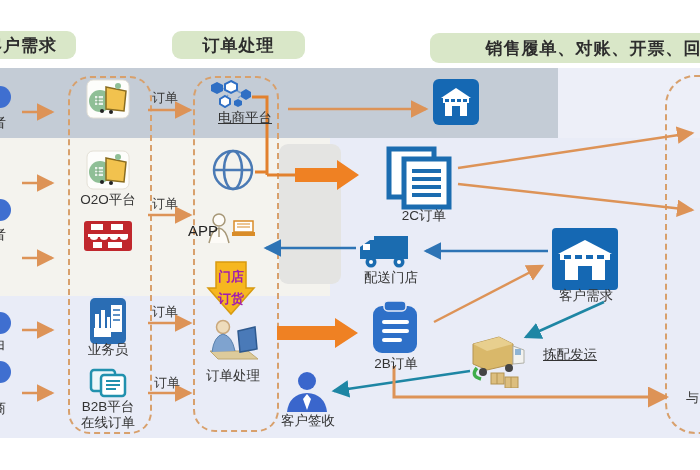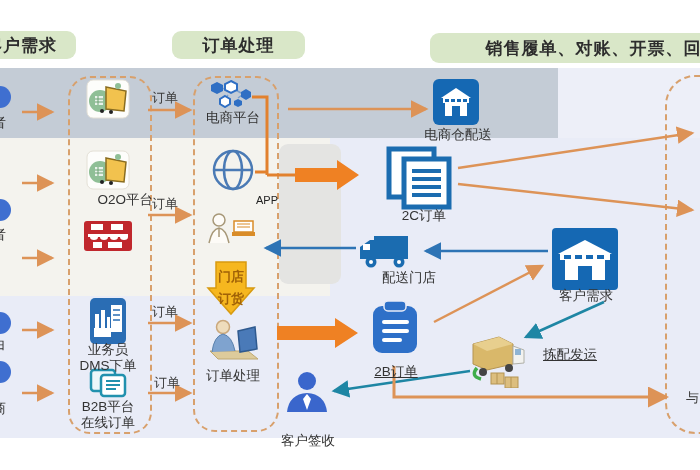--- a/index.html
+++ b/index.html
@@ -13,22 +13,22 @@
   .band-cream{left:0;top:138px;width:330px;height:158px;background:#f4f3ee;z-index:1;}
   .panel-gray{left:279px;top:144px;width:62px;height:140px;background:#e4e4e2;border-radius:9px;z-index:2;}
   
   .hdr{background:#d9e7c8;border-radius:9px;color:#2d2d2d;font-size:17px;font-weight:700;
        display:flex;align-items:center;justify-content:center;z-index:4;letter-spacing:1px;white-space:nowrap;}
   
   .grp{border:2px dashed #d8a06c;border-radius:22px;z-index:3;}
   
   .lbl{font-size:13.5px;color:#333;text-align:center;line-height:1.15;z-index:7;white-space:nowrap;}
   .lbl-sm{font-size:13px;color:#3a3a3a;text-align:center;z-index:7;white-space:nowrap;}
-  .lbl-lat{font-size:11px;color:#222;text-align:right;z-index:7;}
-  .yellow-txt{font-size:13px;font-weight:700;color:#a16207;text-align:center;z-index:7;}
+  .lbl-lat{font-size:15px;color:#222;text-align:left;z-index:7;margin-top:28px;}
+  .yellow-txt{font-size:13px;font-weight:700;color:#a21caf;text-align:center;z-index:7;}
   .partial{font-size:14px;color:#333;z-index:7;}
   .edge-circle{width:22px;height:22px;border-radius:50%;background:#3f6fd0;z-index:6;}
   .icon{z-index:6;}
   svg{display:block;}
   #overlay{position:absolute;left:0;top:0;z-index:5;pointer-events:none;}
 </style>
 </head>
 <body>
 
 <div id="canvas">
@@ -127,21 +127,21 @@
         <rect x="1" y="1" width="42" height="38" rx="6" fill="#fdfdfb" stroke="#e4e0d6"></rect>
         <circle cx="14" cy="22" r="11" fill="#8fbf96"></circle>
         <rect x="9" y="17" width="8" height="9" fill="#fff" opacity="0.8"></rect>
         <path d="M9,20 h8 M9,23 h8 M12,17 v9" stroke="#6aa173" stroke-width="1"></path>
         <polygon points="20,8 40,12 38,32 20,30" fill="#f2c24e" stroke="#8a6d20" stroke-width="1.5"></polygon>
         <circle cx="16" cy="32" r="2" fill="#222"></circle>
         <circle cx="25" cy="33" r="2" fill="#222"></circle>
         <circle cx="32" cy="7" r="3" fill="#8fbf96"></circle>
       </svg>
   </div>
-  <div class="abs lbl" style="left:63px;top:192px;width:90px;text-align:right;">O2O平台</div>
+  <div class="abs lbl" style="left:63px;top:192px;width:90px;">O2O平台</div>
 
   <div class="abs icon" style="left:84px;top:221px;">
     <svg width="48" height="30">
         <rect x="0" y="0" width="48" height="30" rx="3" fill="#c0272d"></rect>
         <rect x="7" y="3" width="12" height="6" fill="#fff"></rect>
         <rect x="27" y="3" width="12" height="6" fill="#fff"></rect>
         <path d="M4,13 h40 v3 h-40 z" fill="#fff"></path>
         <path d="M6,16 a4,3 0 0 0 8,0 M16,16 a4,3 0 0 0 8,0 M26,16 a4,3 0 0 0 8,0 M36,16 a4,3 0 0 0 8,0" fill="#fff"></path>
         <rect x="9" y="21" width="9" height="6" fill="#fff"></rect>
         <rect x="24" y="21" width="14" height="6" fill="#fff"></rect>
@@ -153,21 +153,20 @@
         <rect x="0" y="0" width="36" height="46" rx="5" fill="#2a6db4"></rect>
         <rect x="21" y="7" width="11" height="27" fill="#fff"></rect>
         <path d="M23,12 h7 M23,17 h7 M23,22 h7" stroke="#2a6db4" stroke-width="1.5"></path>
         <rect x="5" y="16" width="4" height="14" fill="#fff"></rect>
         <rect x="11" y="12" width="4" height="18" fill="#fff"></rect>
         <rect x="17" y="19" width="3" height="11" fill="#fff"></rect>
         <rect x="4" y="30" width="17" height="9" fill="#fff"></rect>
       </svg>
   </div>
   <div class="abs lbl" style="left:63px;top:342px;width:90px;">业务员</div>
-  <div class="abs lbl" style="left:63px;top:358px;width:90px;">DMS下单</div>
 
   <div class="abs icon" style="left:88px;top:368px;">
     <svg width="40" height="30">
         <rect x="3" y="2" width="24" height="21" rx="3" fill="#eaf6fa" stroke="#2191ae" stroke-width="2.5"></rect>
         <rect x="13" y="7" width="24" height="21" rx="3" fill="#fff" stroke="#2191ae" stroke-width="2.5"></rect>
         <path d="M18,13 h14 M18,17 h14 M18,21 h10" stroke="#2191ae" stroke-width="2"></path>
       </svg>
   </div>
   <div class="abs lbl" style="left:63px;top:399px;width:90px;text-align:center;">B2B平台</div>
   <div class="abs lbl" style="left:63px;top:415px;width:90px;font-family:Liberation Serif, serif;">在线订单</div>
@@ -180,21 +179,21 @@
   <div class="abs icon" style="left:208px;top:78px;">
     <svg width="50" height="30">
         <path d="M14,11 L22,9 M26,11 L33,15 M20,17 L17,21 M30,20 L34,17" stroke="#7aa0cc" stroke-width="1.5"></path>
         <polygon points="9,4 15,7 15,13 9,16 3,13 3,7" fill="#2f6fc4"></polygon>
         <polygon points="23,3 29,6 29,12 23,15 17,12 17,6" fill="#fff" stroke="#2f6fc4" stroke-width="2"></polygon>
         <polygon points="38,11 43,14 43,19 38,22 33,19 33,14" fill="#2f6fc4"></polygon>
         <polygon points="17,18 22,21 22,26 17,29 12,26 12,21" fill="#fff" stroke="#2f6fc4" stroke-width="2"></polygon>
         <polygon points="30,21 34,23 34,27 30,29 26,27 26,23" fill="#2f6fc4"></polygon>
       </svg>
   </div>
-  <div class="abs lbl" style="left:188px;top:110px;width:90px;">电商平台</div>
+  <div class="abs lbl" style="left:200px;top:110px;width:90px;text-decoration:underline;">电商平台</div>
 
   <div class="abs icon" style="left:211px;top:148px;">
     <svg width="44" height="44">
         <circle cx="22" cy="22" r="19" fill="none" stroke="#4a7ab5" stroke-width="2.5"></circle>
         <ellipse cx="22" cy="22" rx="9" ry="19" fill="none" stroke="#4a7ab5" stroke-width="2.5"></ellipse>
         <line x1="3" y1="22" x2="41" y2="22" stroke="#4a7ab5" stroke-width="2.5"></line>
       </svg>
   </div>
   <div class="abs lbl-lat" style="left:188px;top:194px;width:90px;">APP</div>
 
@@ -228,21 +227,20 @@
         <polygon points="8,19 23,9 38,19" fill="#fff"></polygon>
         <rect x="10" y="19" width="26" height="5" fill="#fff"></rect>
         <rect x="12" y="20" width="4" height="3" fill="#1568b3"></rect>
         <rect x="18" y="20" width="4" height="3" fill="#1568b3"></rect>
         <rect x="24" y="20" width="4" height="3" fill="#1568b3"></rect>
         <rect x="30" y="20" width="4" height="3" fill="#1568b3"></rect>
         <rect x="12" y="24" width="22" height="13" fill="#fff"></rect>
         <rect x="19" y="27" width="8" height="10" fill="#1568b3"></rect>
       </svg>
   </div>
-  <div class="abs lbl" style="left:408px;top:127px;width:100px;">电商仓配送</div>
 
   <div class="abs icon" style="left:386px;top:146px;">
     <svg width="68" height="64">
         <rect x="3" y="3" width="45" height="48" fill="#fff" stroke="#1b6cb0" stroke-width="5"></rect>
         <rect x="18" y="13" width="45" height="48" fill="#fff" stroke="#1b6cb0" stroke-width="5"></rect>
         <rect x="26" y="23" width="29" height="4" fill="#1b6cb0"></rect>
         <rect x="26" y="31" width="29" height="4" fill="#1b6cb0"></rect>
         <rect x="26" y="39" width="29" height="4" fill="#1b6cb0"></rect>
         <rect x="26" y="47" width="29" height="4" fill="#1b6cb0"></rect>
       </svg>
@@ -253,21 +251,21 @@
     <svg width="64" height="38">
         <rect x="16" y="3" width="34" height="23" fill="#1b6cb0"></rect>
         <polygon points="2,14 12,7 16,7 16,26 2,26" fill="#1b6cb0"></polygon>
         <rect x="5" y="11" width="7" height="6" fill="#fff"></rect>
         <circle cx="13" cy="29" r="5.5" fill="#1b6cb0"></circle>
         <circle cx="13" cy="29" r="2" fill="#fff"></circle>
         <circle cx="41" cy="29" r="5.5" fill="#1b6cb0"></circle>
         <circle cx="41" cy="29" r="2" fill="#fff"></circle>
       </svg>
   </div>
-  <div class="abs lbl" style="left:369px;top:270px;width:80px;text-align:center;">配送门店</div>
+  <div class="abs lbl" style="left:351px;top:270px;width:80px;text-align:center;">配送门店</div>
 
   <div class="abs icon" style="left:552px;top:228px;">
     <svg width="66" height="62">
         <rect x="0" y="0" width="66" height="62" rx="4" fill="#1568b3"></rect>
         <polygon points="6,26 33,12 60,26" fill="#fff"></polygon>
         <rect x="8" y="26" width="50" height="6" fill="#fff"></rect>
         <rect x="12" y="27" width="7" height="4" fill="#1568b3"></rect>
         <rect x="23" y="27" width="7" height="4" fill="#1568b3"></rect>
         <rect x="34" y="27" width="7" height="4" fill="#1568b3"></rect>
         <rect x="45" y="27" width="7" height="4" fill="#1568b3"></rect>
@@ -279,21 +277,21 @@
 
   <div class="abs icon" style="left:370px;top:300px;">
     <svg width="50" height="56">
         <rect x="3" y="6" width="44" height="47" rx="9" fill="#2e70c8"></rect>
         <rect x="14" y="1" width="22" height="10" rx="4" fill="#2e70c8" stroke="#e9ecf7" stroke-width="1.5"></rect>
         <rect x="12" y="20" width="27" height="4" rx="2" fill="#fff"></rect>
         <rect x="12" y="29" width="27" height="4" rx="2" fill="#fff"></rect>
         <rect x="12" y="38" width="20" height="4" rx="2" fill="#fff"></rect>
       </svg>
   </div>
-  <div class="abs lbl" style="left:356px;top:364px;width:80px;text-decoration:underline;">2B订单</div>
+  <div class="abs lbl" style="left:356px;top:356px;width:80px;">2B订单</div>
 
   <div class="abs icon" style="left:465px;top:332px;">
     <svg width="64" height="56">
         <polygon points="8,12 34,5 48,12 48,32 22,38 8,32" fill="#d9b86a" stroke="#b49452"></polygon>
         <polygon points="8,12 34,5 48,12 22,19" fill="#e8cf8e"></polygon>
         <polygon points="48,14 59,18 59,31 48,32" fill="#f2f2f0" stroke="#b0b0a8"></polygon>
         <rect x="50" y="17" width="6" height="6" fill="#8fb4d4"></rect>
         <circle cx="18" cy="40" r="4" fill="#444"></circle>
         <circle cx="44" cy="36" r="4" fill="#444"></circle>
         <path d="M12,36 q-7,8 4,11" fill="none" stroke="#3fae4a" stroke-width="3.5"></path>
@@ -304,17 +302,17 @@
   </div>
   <div class="abs lbl" style="left:530px;top:347px;width:80px;text-decoration:underline;">拣配发运</div>
 
   <div class="abs icon" style="left:285px;top:370px;">
     <svg width="44" height="42">
         <circle cx="22" cy="11" r="9" fill="#3a66cc"></circle>
         <path d="M2,42 Q4,24 22,23 Q40,24 42,42 Z" fill="#3a66cc"></path>
         <polygon points="22,24 26,29 22,40 18,29" fill="#fff"></polygon>
       </svg>
   </div>
-  <div class="abs lbl" style="left:268px;top:413px;width:80px;margin-top:20px;">客户签收</div>
+  <div class="abs lbl" style="left:268px;top:413px;width:80px;">客户签收</div>
 
   <div class="abs lbl-sm" style="left:686px;top:389px;width:20px;text-align:left;">与</div>
 
 </div>
 
 </body></html>

